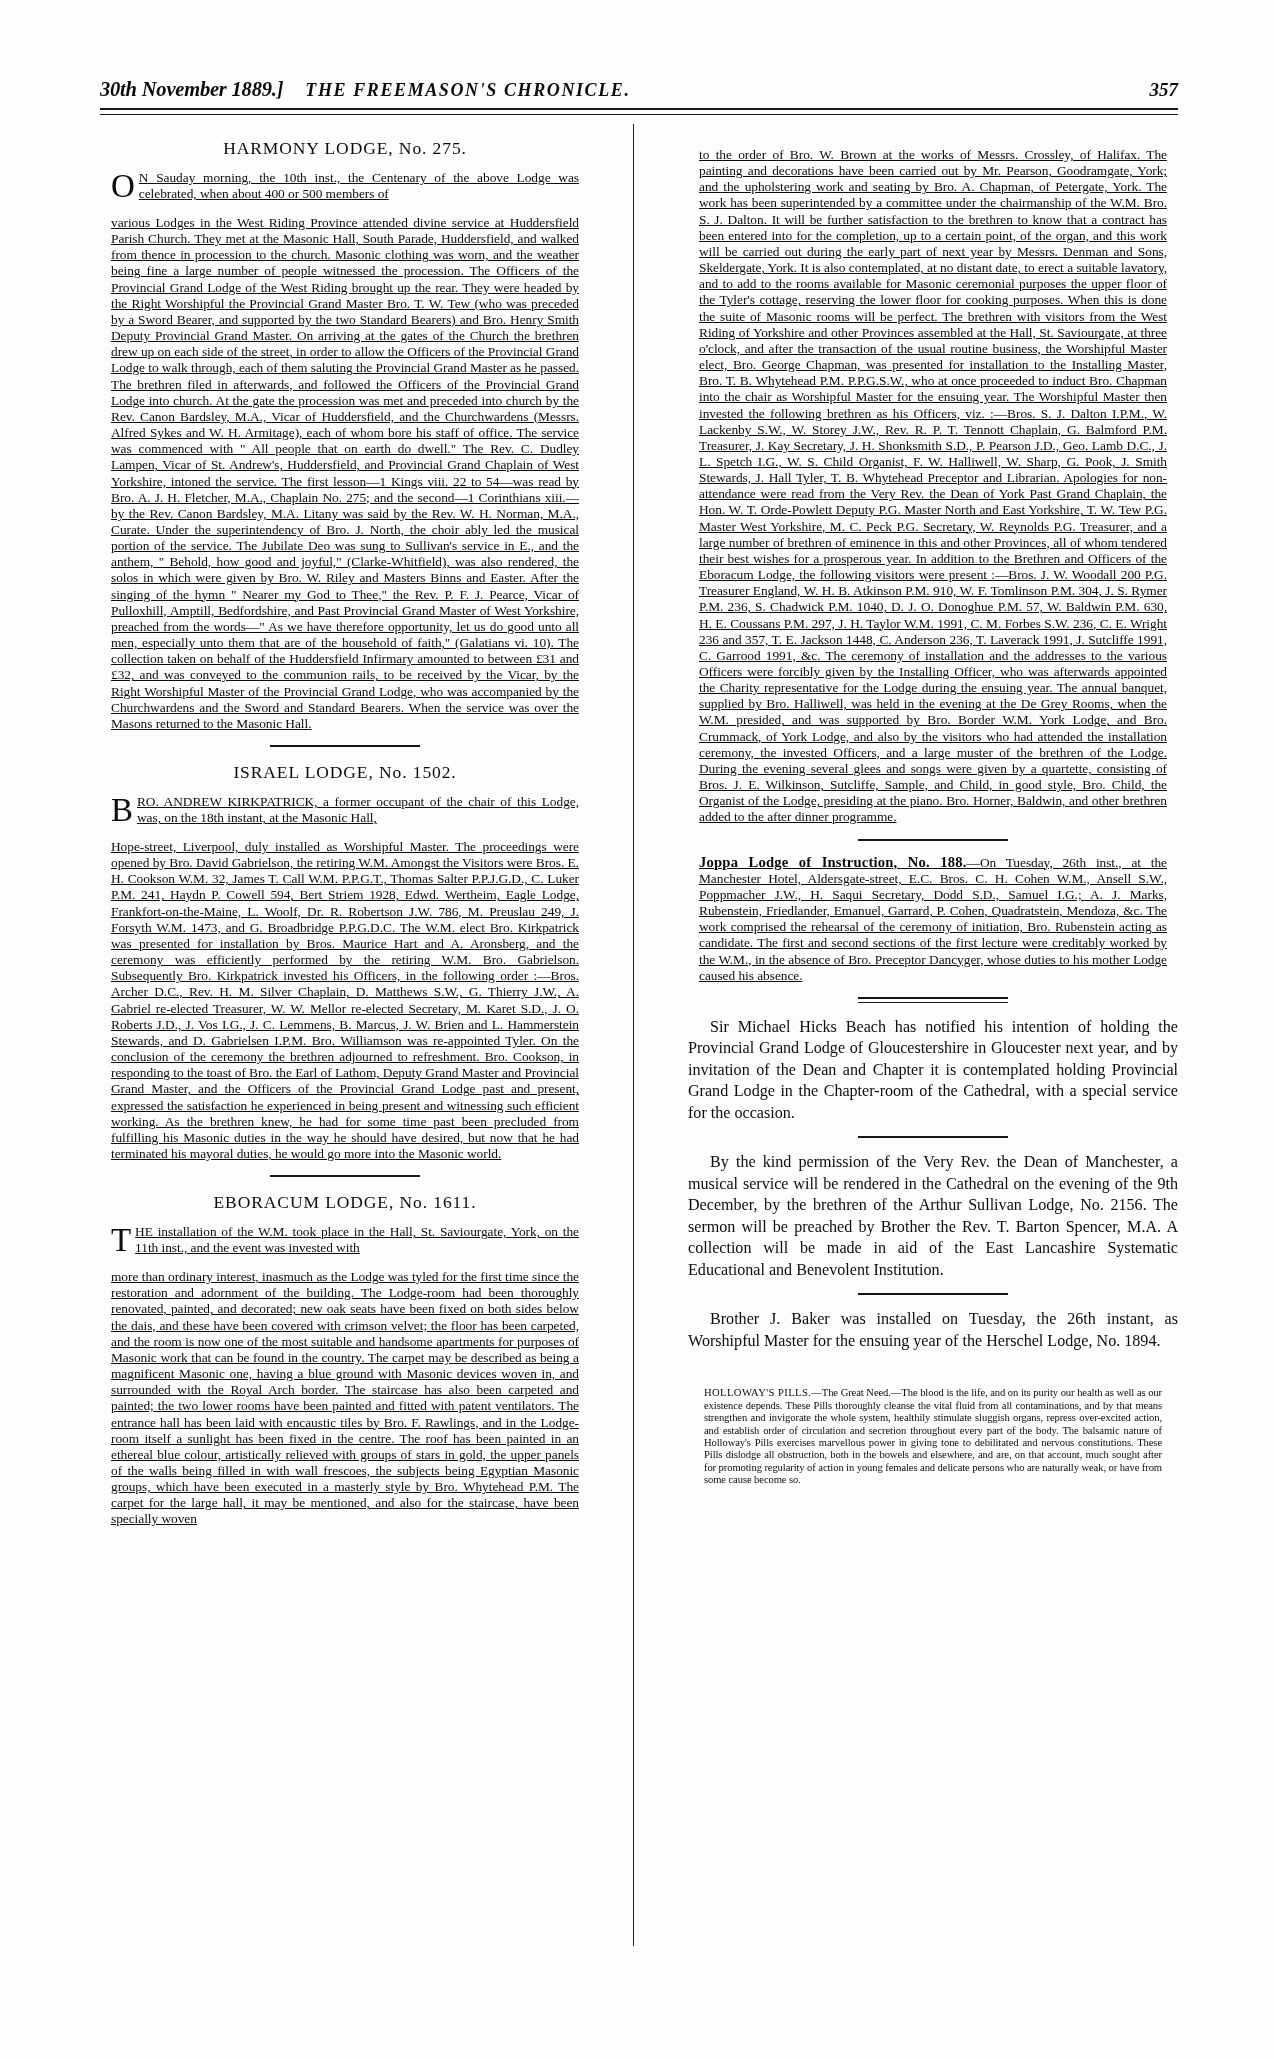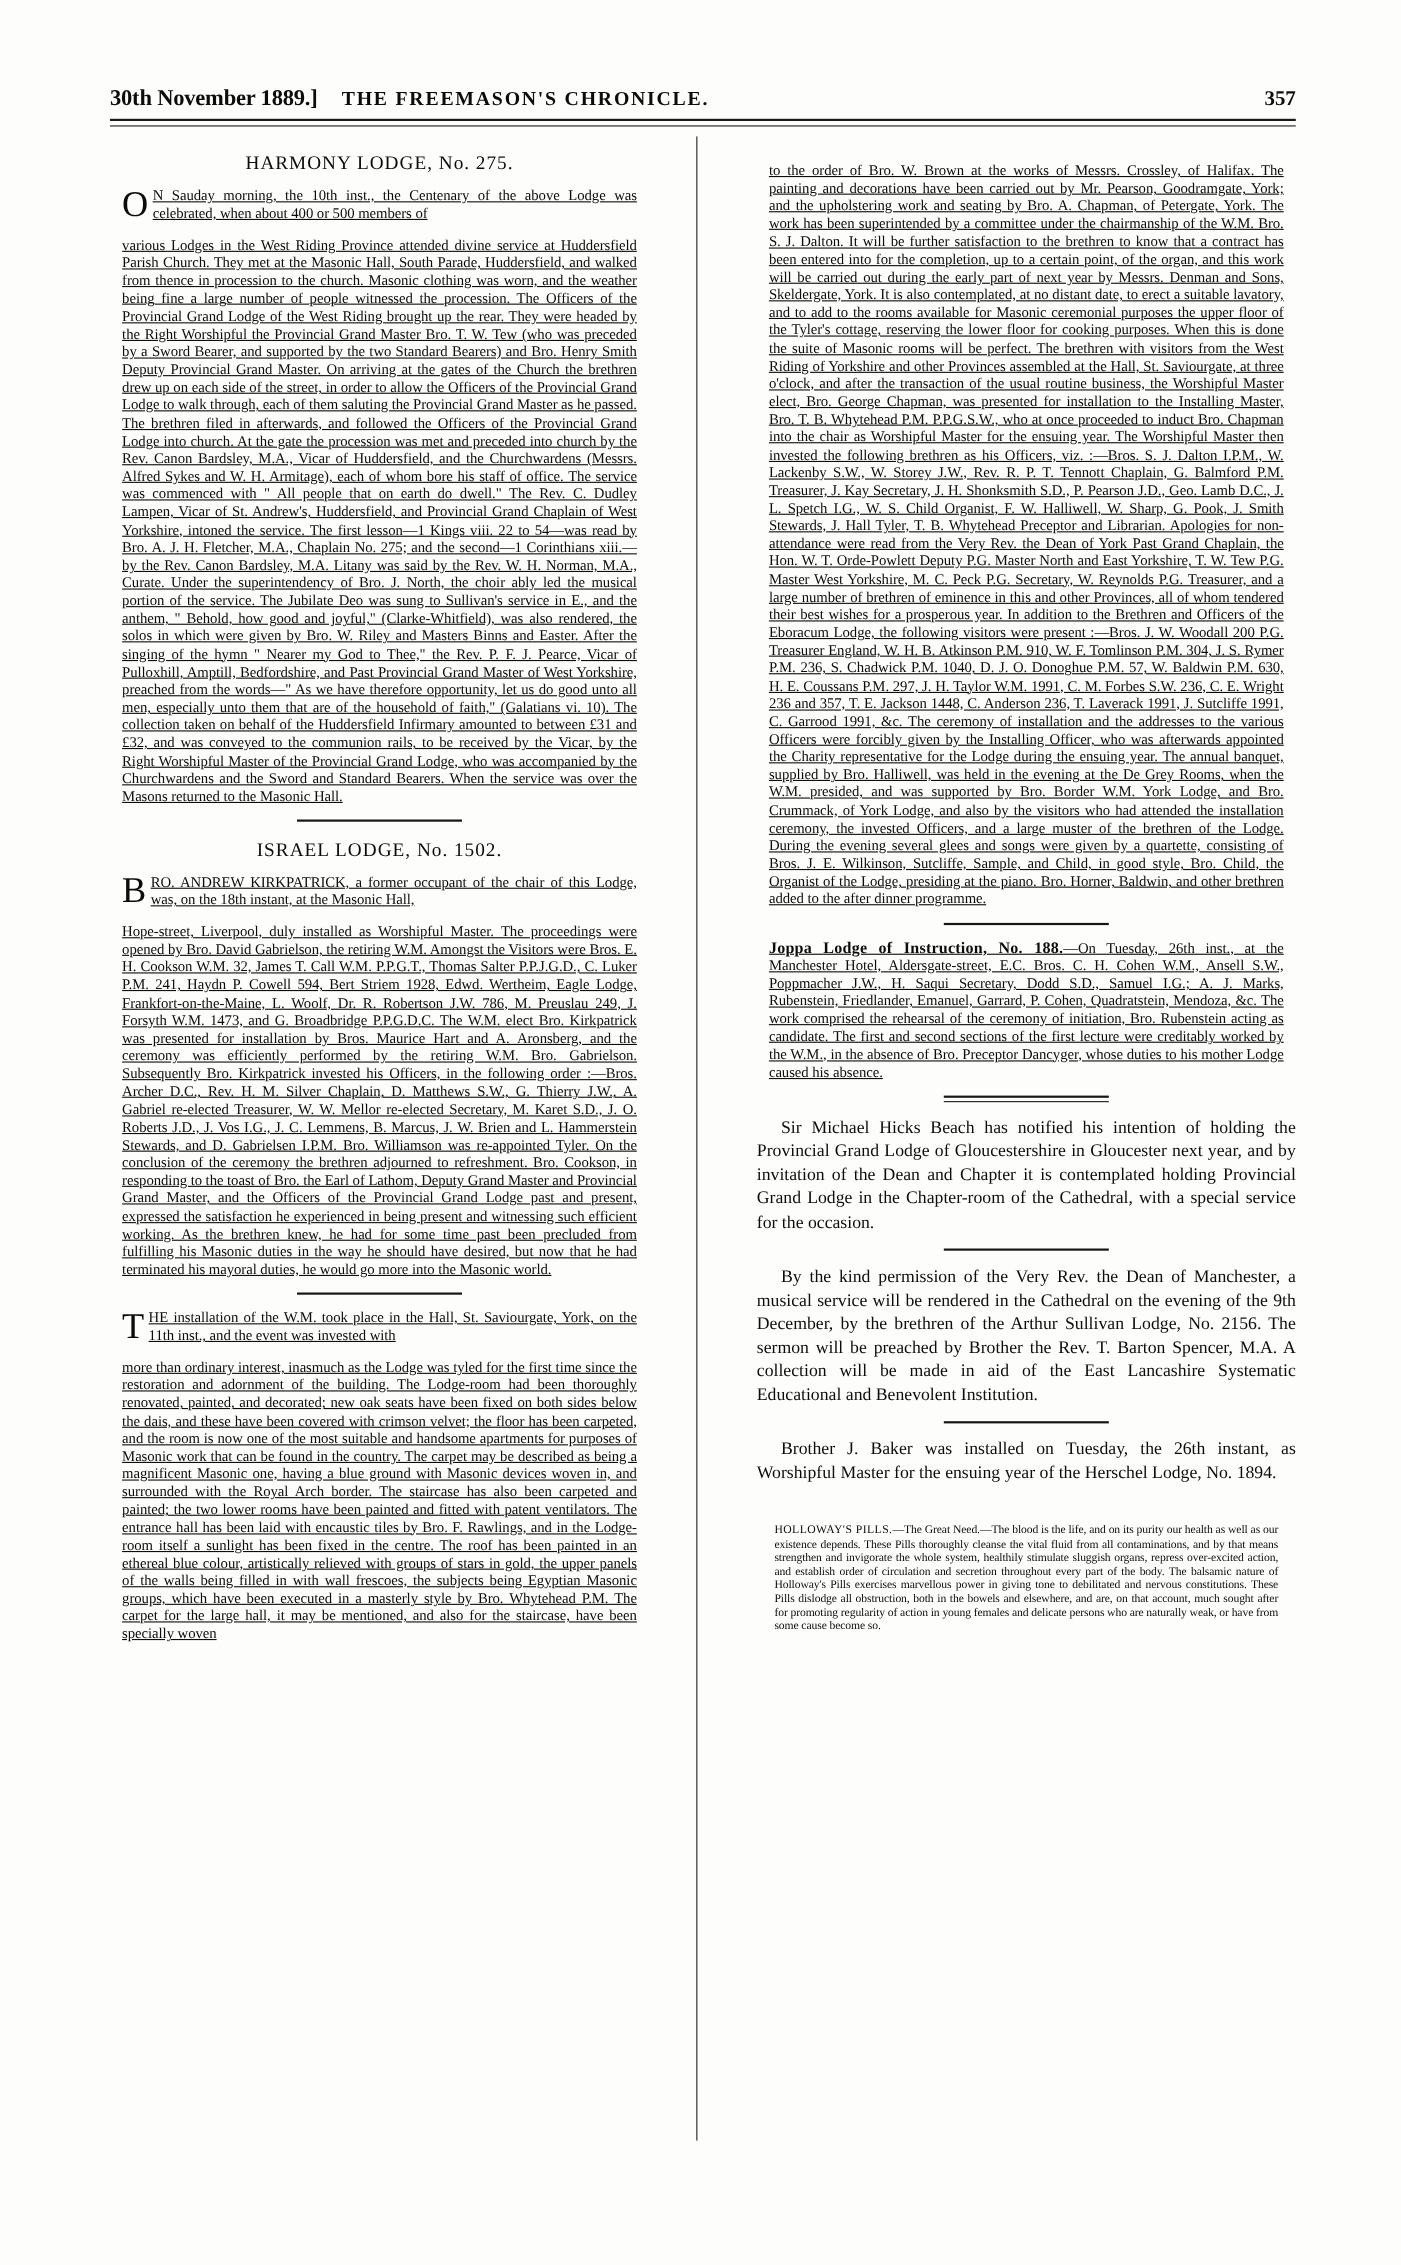--- a/index.html
+++ b/index.html
@@ -25,20 +25,21 @@
   
   .masthead {
     position: absolute;
     left: 100px;
     top: 68px;
     width: 1078px;
     height: 34px;
     display: flex;
     align-items: baseline;
     justify-content: center;
+    font-style: italic;
   }
   .masthead-date {
     font-size: 20.5px;
     font-weight: 700;
     letter-spacing: -0.2px;
     white-space: nowrap;
   }
   .masthead-title {
     font-size: 18px;
     font-weight: 700;
@@ -185,20 +186,21 @@
 
       <div>
         <h2 class="art-head">ISRAEL LODGE, No. 1502.</h2>
         <p class="body dropcap-para"><span class="dc">B</span><span>RO. ANDREW KIRKPATRICK, a former occupant of the chair of this Lodge, was, on the 18th instant, at the Masonic Hall,</span></p>
         <p class="body">Hope-street, Liverpool, duly installed as Worshipful Master. The proceedings were opened by Bro. David Gabrielson, the retiring W.M. Amongst the Visitors were Bros. E. H. Cookson W.M. 32, James T. Call W.M. P.P.G.T., Thomas Salter P.P.J.G.D., C. Luker P.M. 241, Haydn P. Cowell 594, Bert Striem 1928, Edwd. Wertheim, Eagle Lodge, Frankfort-on-the-Maine, L. Woolf, Dr. R. Robertson J.W. 786, M. Preuslau 249, J. Forsyth W.M. 1473, and G. Broadbridge P.P.G.D.C. The W.M. elect Bro. Kirkpatrick was presented for installation by Bros. Maurice Hart and A. Aronsberg, and the ceremony was efficiently performed by the retiring W.M. Bro. Gabrielson. Subsequently Bro. Kirkpatrick invested his Officers, in the following order :—Bros. Archer D.C., Rev. H. M. Silver Chaplain, D. Matthews S.W., G. Thierry J.W., A. Gabriel re-elected Treasurer, W. W. Mellor re-elected Secretary, M. Karet S.D., J. O. Roberts J.D., J. Vos I.G., J. C. Lemmens, B. Marcus, J. W. Brien and L. Hammerstein Stewards, and D. Gabrielsen I.P.M. Bro. Williamson was re-appointed Tyler. On the conclusion of the ceremony the brethren adjourned to refreshment. Bro. Cookson, in responding to the toast of Bro. the Earl of Lathom, Deputy Grand Master and Provincial Grand Master, and the Officers of the Provincial Grand Lodge past and present, expressed the satisfaction he experienced in being present and witnessing such efficient working. As the brethren knew, he had for some time past been precluded from fulfilling his Masonic duties in the way he should have desired, but now that he had terminated his mayoral duties, he would go more into the Masonic world.</p>
       </div>
 
       <div class="sep"></div>
 
       <div>
+        <h2 class="art-head">EBORACUM LODGE, No. 1611.</h2>
         <p class="body dropcap-para"><span class="dc">T</span><span>HE installation of the W.M. took place in the Hall, St. Saviourgate, York, on the 11th inst., and the event was invested with</span></p>
         <p class="body">more than ordinary interest, inasmuch as the Lodge was tyled for the first time since the restoration and adornment of the building. The Lodge-room had been thoroughly renovated, painted, and decorated; new oak seats have been fixed on both sides below the dais, and these have been covered with crimson velvet; the floor has been carpeted, and the room is now one of the most suitable and handsome apartments for purposes of Masonic work that can be found in the country. The carpet may be described as being a magnificent Masonic one, having a blue ground with Masonic devices woven in, and surrounded with the Royal Arch border. The staircase has also been carpeted and painted; the two lower rooms have been painted and fitted with patent ventilators. The entrance hall has been laid with encaustic tiles by Bro. F. Rawlings, and in the Lodge-room itself a sunlight has been fixed in the centre. The roof has been painted in an ethereal blue colour, artistically relieved with groups of stars in gold, the upper panels of the walls being filled in with wall frescoes, the subjects being Egyptian Masonic groups, which have been executed in a masterly style by Bro. Whytehead P.M. The carpet for the large hall, it may be mentioned, and also for the staircase, have been specially woven</p>
       </div>
 
     </div>
 
     <div class="col col-right">
 
       <div class="spacer-14"></div>
       <p class="body">to the order of Bro. W. Brown at the works of Messrs. Crossley, of Halifax. The painting and decorations have been carried out by Mr. Pearson, Goodramgate, York; and the upholstering work and seating by Bro. A. Chapman, of Petergate, York. The work has been superintended by a committee under the chairmanship of the W.M. Bro. S. J. Dalton. It will be further satisfaction to the brethren to know that a contract has been entered into for the completion, up to a certain point, of the organ, and this work will be carried out during the early part of next year by Messrs. Denman and Sons, Skeldergate, York. It is also contemplated, at no distant date, to erect a suitable lavatory, and to add to the rooms available for Masonic ceremonial purposes the upper floor of the Tyler's cottage, reserving the lower floor for cooking purposes. When this is done the suite of Masonic rooms will be perfect. The brethren with visitors from the West Riding of Yorkshire and other Provinces assembled at the Hall, St. Saviourgate, at three o'clock, and after the transaction of the usual routine business, the Worshipful Master elect, Bro. George Chapman, was presented for installation to the Installing Master, Bro. T. B. Whytehead P.M. P.P.G.S.W., who at once proceeded to induct Bro. Chapman into the chair as Worshipful Master for the ensuing year. The Worshipful Master then invested the following brethren as his Officers, viz. :—Bros. S. J. Dalton I.P.M., W. Lackenby S.W., W. Storey J.W., Rev. R. P. T. Tennott Chaplain, G. Balmford P.M. Treasurer, J. Kay Secretary, J. H. Shonksmith S.D., P. Pearson J.D., Geo. Lamb D.C., J. L. Spetch I.G., W. S. Child Organist, F. W. Halliwell, W. Sharp, G. Pook, J. Smith Stewards, J. Hall Tyler, T. B. Whytehead Preceptor and Librarian. Apologies for non-attendance were read from the Very Rev. the Dean of York Past Grand Chaplain, the Hon. W. T. Orde-Powlett Deputy P.G. Master North and East Yorkshire, T. W. Tew P.G. Master West Yorkshire, M. C. Peck P.G. Secretary, W. Reynolds P.G. Treasurer, and a large number of brethren of eminence in this and other Provinces, all of whom tendered their best wishes for a prosperous year. In addition to the Brethren and Officers of the Eboracum Lodge, the following visitors were present :—Bros. J. W. Woodall 200 P.G. Treasurer England, W. H. B. Atkinson P.M. 910, W. F. Tomlinson P.M. 304, J. S. Rymer P.M. 236, S. Chadwick P.M. 1040, D. J. O. Donoghue P.M. 57, W. Baldwin P.M. 630, H. E. Coussans P.M. 297, J. H. Taylor W.M. 1991, C. M. Forbes S.W. 236, C. E. Wright 236 and 357, T. E. Jackson 1448, C. Anderson 236, T. Laverack 1991, J. Sutcliffe 1991, C. Garrood 1991, &amp;c. The ceremony of installation and the addresses to the various Officers were forcibly given by the Installing Officer, who was afterwards appointed the Charity representative for the Lodge during the ensuing year. The annual banquet, supplied by Bro. Halliwell, was held in the evening at the De Grey Rooms, when the W.M. presided, and was supported by Bro. Border W.M. York Lodge, and Bro. Crummack, of York Lodge, and also by the visitors who had attended the installation ceremony, the invested Officers, and a large muster of the brethren of the Lodge. During the evening several glees and songs were given by a quartette, consisting of Bros. J. E. Wilkinson, Sutcliffe, Sample, and Child, in good style, Bro. Child, the Organist of the Lodge, presiding at the piano. Bro. Horner, Baldwin, and other brethren added to the after dinner programme.</p>

